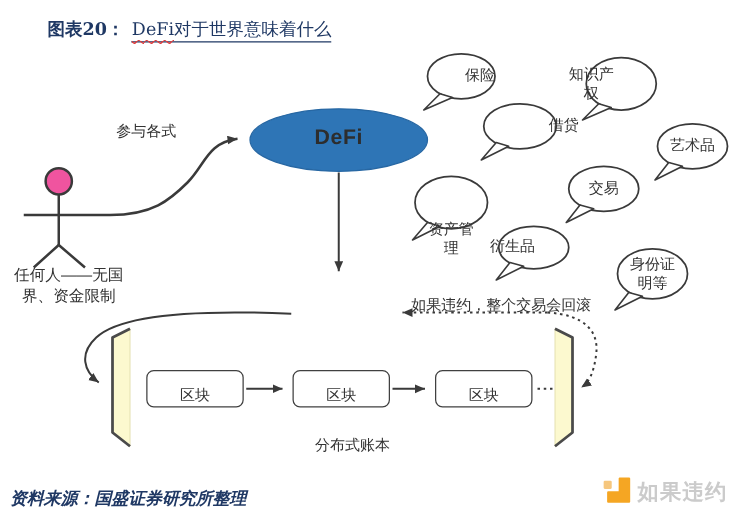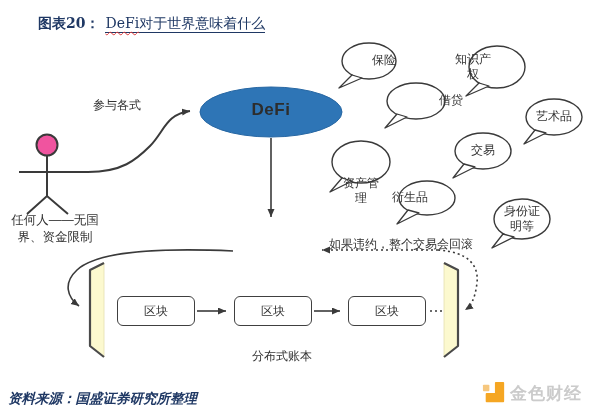--- a/index.html
+++ b/index.html
@@ -43,21 +43,21 @@
   .rollback{left:329px; top:237px; white-space:nowrap;}
   .ledger{left:232px; top:349px; width:100px;}
   
   .contract-box{
     left:233px; top:223px; width:78px; height:53px; border:1.5px solid #404040;
     background:#fff; display:flex; align-items:center; justify-content:center;
     font-size:12px; color:var(--text-dark,#333);
   }
   .block{
     border:1.5px solid #404040; border-radius:6px; background:#fff;
-    display:flex; align-items:center; justify-content:center;
+    display:flex; align-items:flex-end; justify-content:center;
     font-size:12px; color:var(--text-dark,#333); width:76px; height:28px;
   }
   .block.b1{left:117px; top:296px;} .block.b2{left:234px; top:296px;} .block.b3{left:348px; top:296px;}
   
   .bub{position:absolute; color:var(--text-dark,#333); font-size:12px; line-height:15px; text-align:center;}
   
   .source{
     left:8px; top:390px; font-family:"DejaVu Serif", serif; font-style:italic; font-weight:bold;
     font-size:13.5px; color:var(--title-navy,#1F3864); white-space:nowrap;
   }
@@ -185,16 +185,16 @@
   <div class="bub" style="left:380px;top:190px;width:60px;">衍生品</div>
   <div class="bub" style="left:500px;top:204px;width:44px;">身份证明等</div>
 
   <div class="abs source">资料来源：国盛证券研究所整理</div>
 
   <div class="abs logo">
     <svg width="24" height="24" viewBox="0 0 26 26">
       <rect x="1" y="4" width="7" height="7" rx="1" fill="var(--logo-orange-light,#F6C77E)"></rect>
       <path d="M15,2 L23,2 L23,22 L5,22 L5,14 L15,14 Z" fill="var(--logo-orange,#F5A623)" stroke="var(--logo-orange,#F5A623)" stroke-width="2" stroke-linejoin="round"></path>
     </svg>
-    <span class="logo-text">金色财经</span>
+    <span class="logo-text">如果违约</span>
   </div>
 
 </div>
 
 </body></html>

